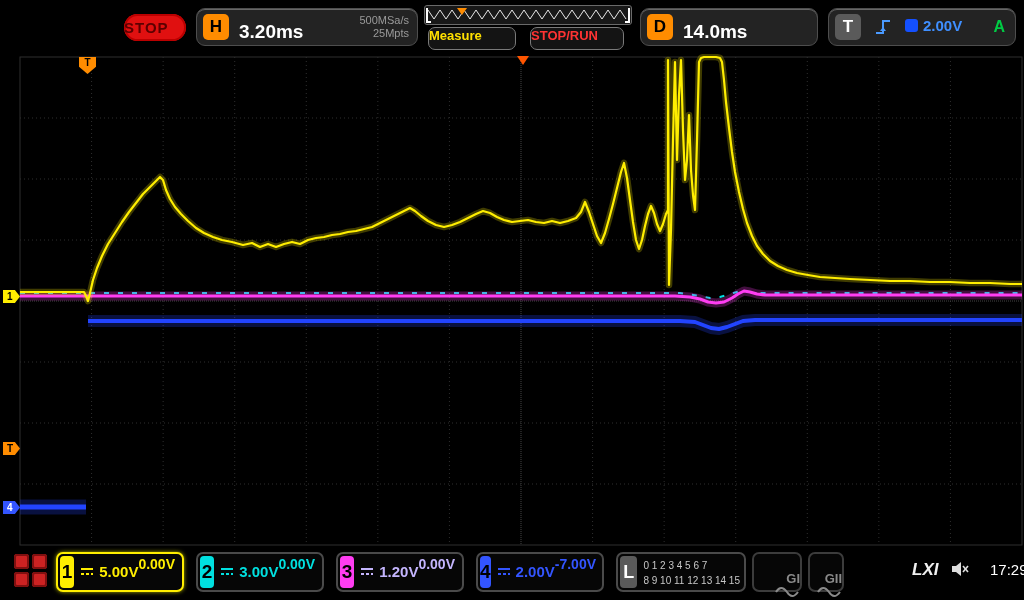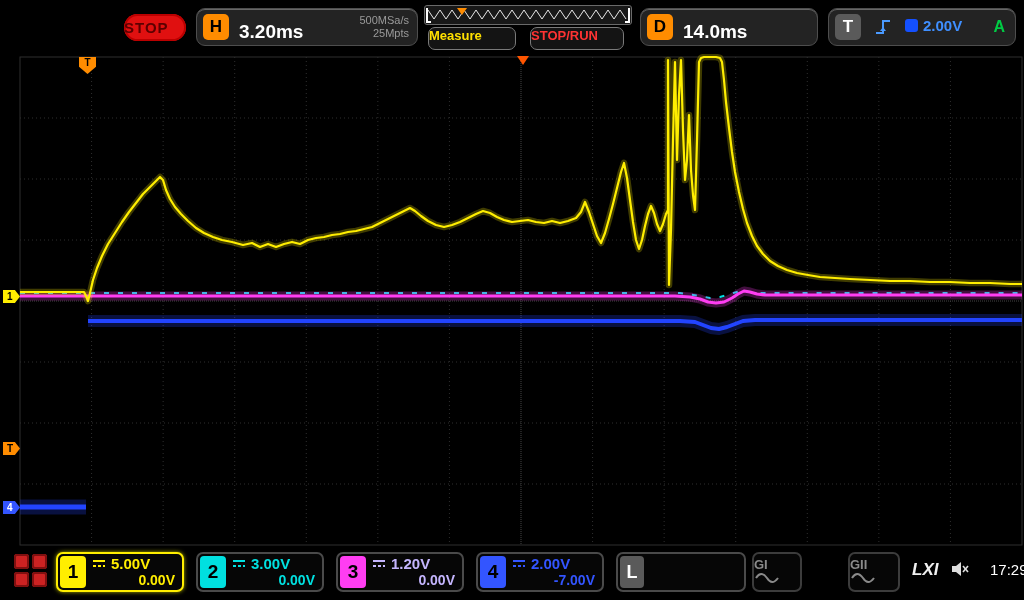--- a/index.html
+++ b/index.html
@@ -46,34 +46,34 @@
   
   #footer { position:absolute; left:0; top:546px; width:1024px; height:54px; background:#000; z-index:5; }
   #menu-icon { position:absolute; left:14px; top:8px; width:34px; height:34px; display:grid;
            grid-template-columns:15px 15px; grid-template-rows:15px 15px; gap:3px; }
   #menu-icon span { background:#c22; border-radius:3px; box-shadow:inset 0 0 0 2px #801010; }
   .chbox { position:absolute; top:6px; width:128px; height:40px; border:2px solid #4a4a4a; border-radius:7px;
            background:#060606; display:flex; }
   .chbox.selected { border-color:#ffee00; box-shadow:0 0 4px #aa0; }
   .chnum { width:26px; height:32px; margin:2px; border-radius:4px; color:#000; font-weight:bold;
            font-size:19px; text-align:center; line-height:32px; }
-  .chinfo { flex:1; padding:2px 7px 3px 4px; display:flex; flex-direction:column; justify-content:center; }
+  .chinfo { flex:1; padding:2px 7px 3px 4px; display:flex; justify-content:center; }
   .chrow1 { display:flex; align-items:center; gap:5px; font-weight:bold; font-size:15px; }
   .chrow2 { text-align:right; font-size:14px; font-weight:bold; }
   .c1 { color:#ffee00; } .bg1 { background:#ffee00; }
   .c2 { color:#00e0e0; } .bg2 { background:#00e0e0; }
   .c3 { color:#c4b5fd; } .bg3 { background:#ff3df2; }
   .c4 { color:#3355ff; } .bg4 { background:#3355ff; }
   #logic-box { position:absolute; left:616px; top:6px; width:130px; height:40px; border:2px solid #4a4a4a;
            border-radius:7px; background:#060606; display:flex; }
   .lognum { width:24px; height:32px; margin:2px; border-radius:4px; background:#5a5a5a; color:#fff;
            font-weight:bold; font-size:18px; text-align:center; line-height:32px; }
   .logbits { flex:1; padding:4px 4px; color:#c8c8c8; font-size:10px; line-height:15px; white-space:nowrap; }
   .genbox { position:absolute; top:6px; width:50px; height:40px; border:2px solid #3c3c3c; border-radius:7px;
-           background:#060606; text-align:left; color:#8a8a8a; font-weight:bold; font-size:13px; padding-top:3px; }
+           background:#060606; text-align:right; color:#8a8a8a; font-weight:bold; font-size:13px; padding-top:17px; }
   #lxi { position:absolute; left:912px; top:14px; color:#f0f0f0; font-weight:bold; font-style:italic; font-size:17px; }
   #clock { position:absolute; left:974px; top:15px; color:#fff; font-size:15px;margin-left:16px; }
   #speaker { position:absolute; left:950px; top:14px; }
 </style>
 </head>
 <body>
 
 <div id="screen">
 
   <svg id="scope-svg" width="1024" height="600" viewBox="0 0 1024 600">
@@ -216,29 +216,33 @@
             <line x1="1" y1="7" x2="13" y2="7" stroke="currentColor" stroke-width="2" stroke-dasharray="3 2"></line>
           </svg>
           <span>2.00V</span>
         </div>
         <div class="chrow2">-7.00V</div>
       </div>
     </div>
 
     <div id="logic-box">
       <div class="lognum">L</div>
+      <div class="logbits">
+        <div>0 1 2 3 4 5 6 7</div>
+        <div>8 9 10 11 12 13 14 15</div>
+      </div>
     </div>
 
     <div class="genbox" style="left:752px;">
       <div>GI</div>
       <svg width="26" height="12">
         <path d="M2 6 q5 -8 11 0 q5 8 11 0" fill="none" stroke="#8a8a8a" stroke-width="2"></path>
       </svg>
     </div>
-    <div class="genbox" style="left:848px; width:52px;">
+    <div class="genbox" style="left:808px; width:36px;">
       <div>GII</div>
       <svg width="26" height="12">
         <path d="M2 6 q5 -8 11 0 q5 8 11 0" fill="none" stroke="#8a8a8a" stroke-width="2"></path>
       </svg>
     </div>
 
     <div id="lxi">LXI</div>
     <svg id="speaker" width="20" height="18">
       <polygon points="2,6 6,6 11,2 11,16 6,12 2,12" fill="#ddd"></polygon>
       <line x1="13" y1="6" x2="18" y2="12" stroke="#ddd" stroke-width="1.6"></line>

